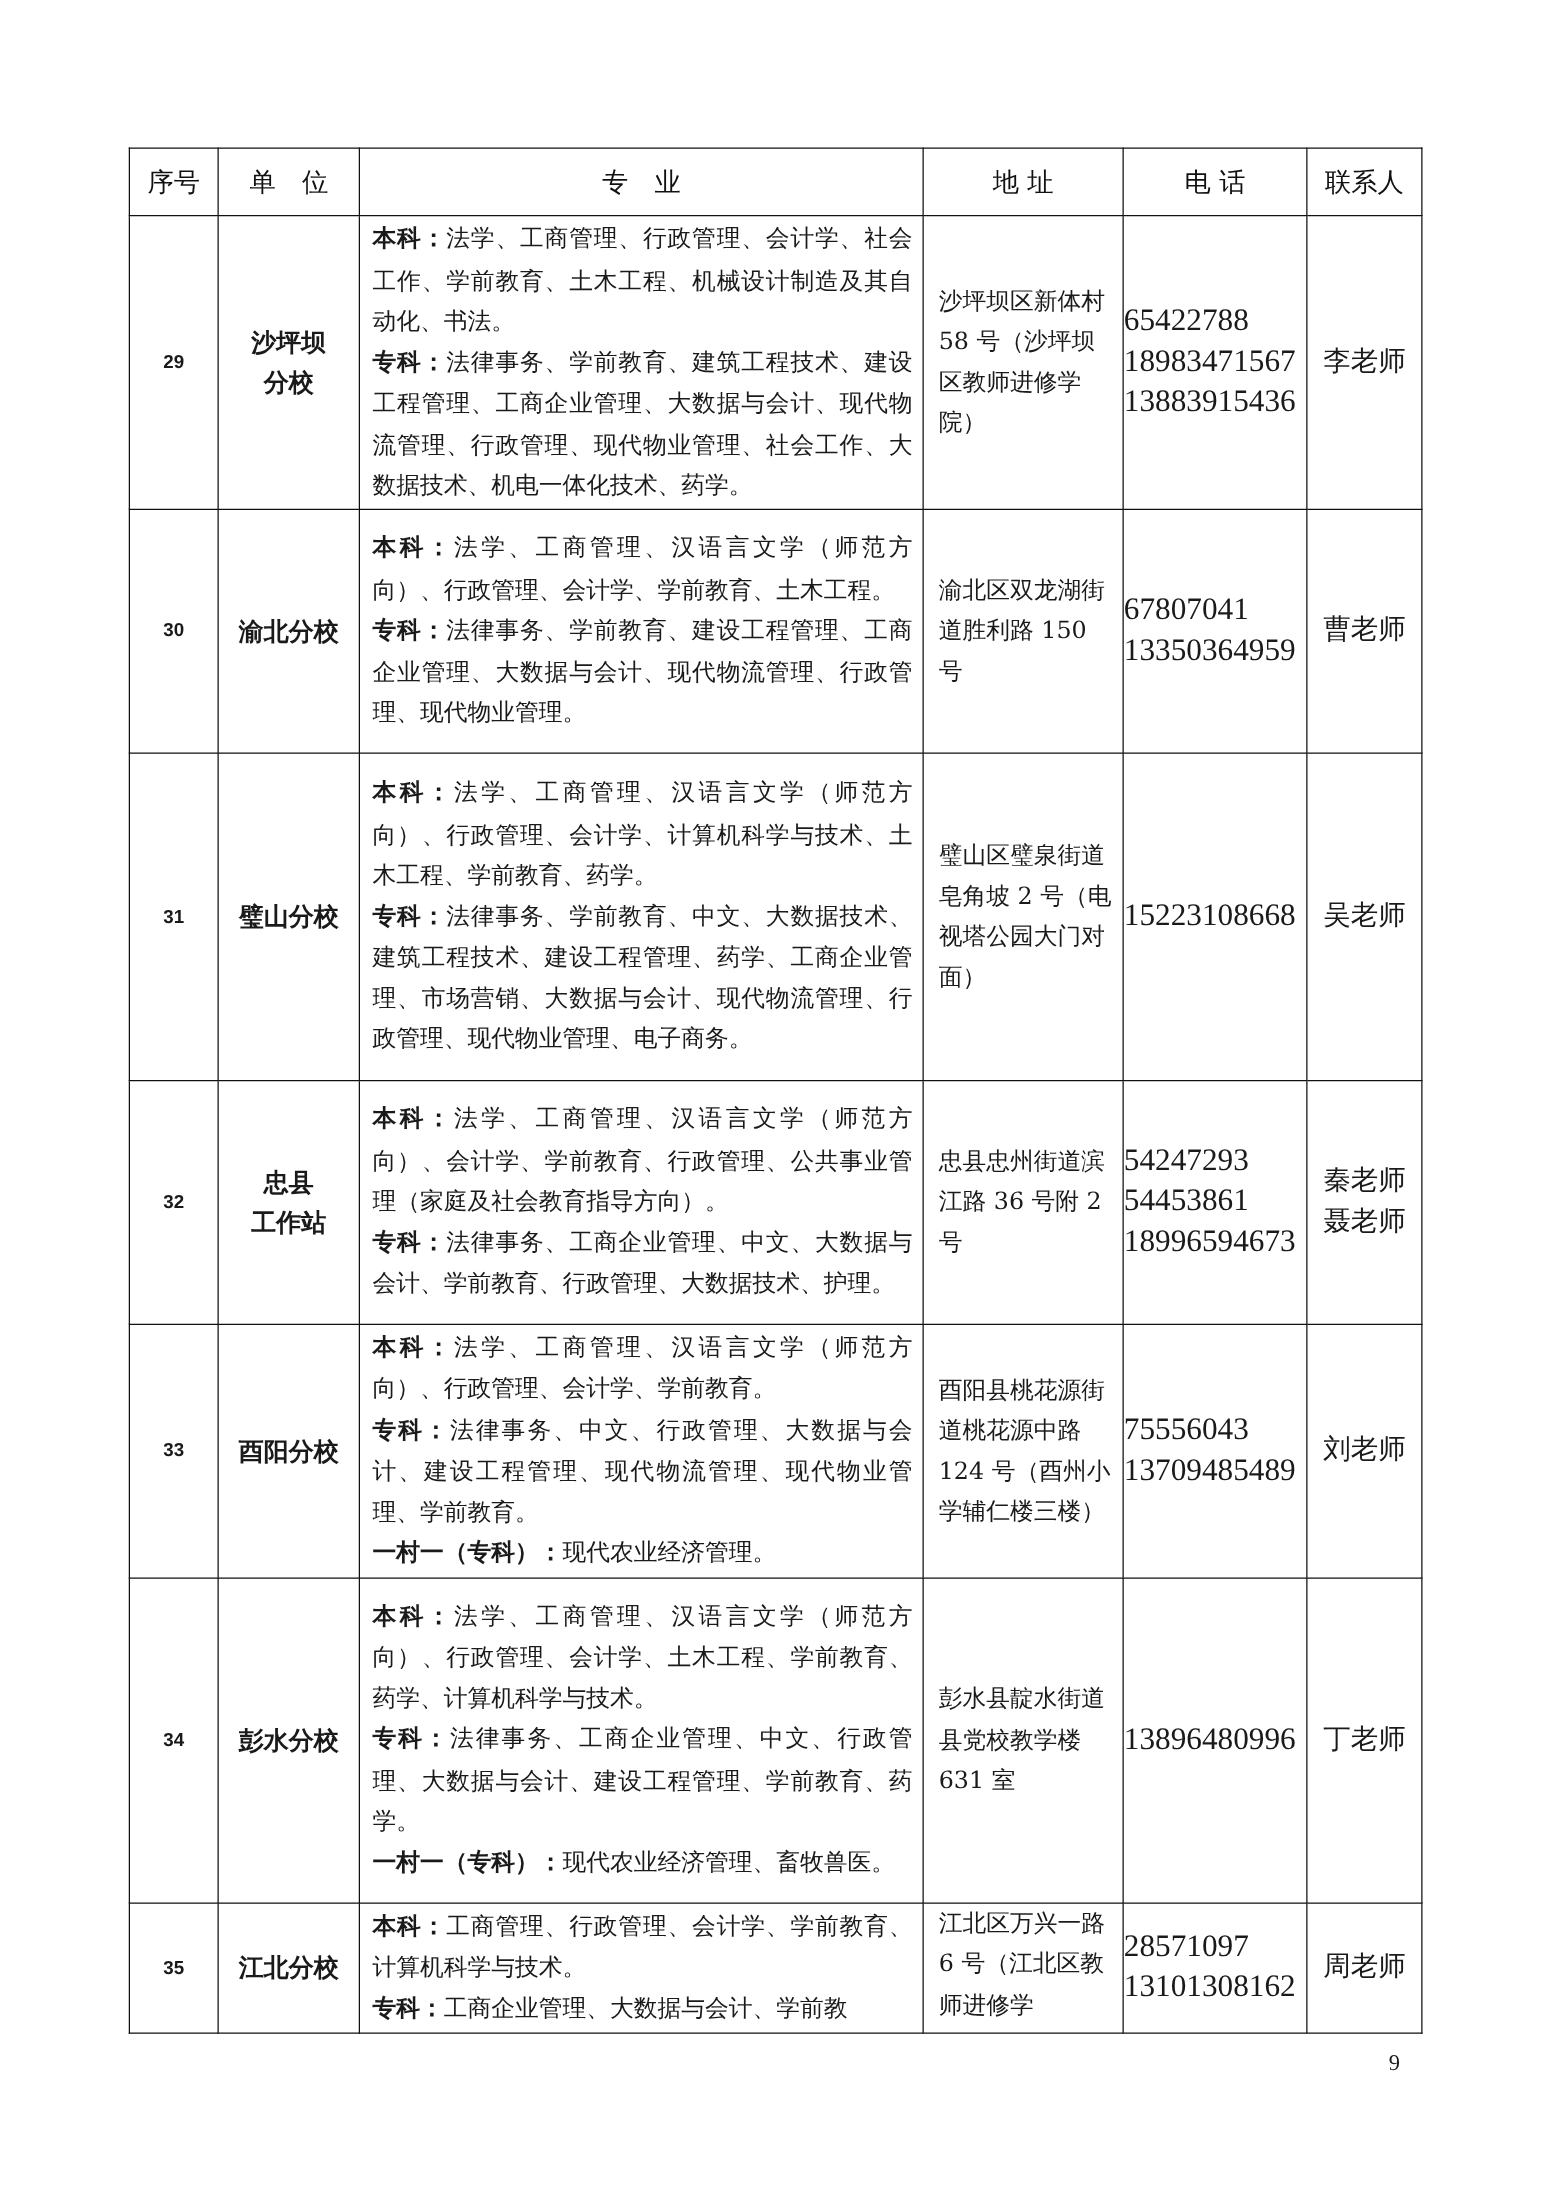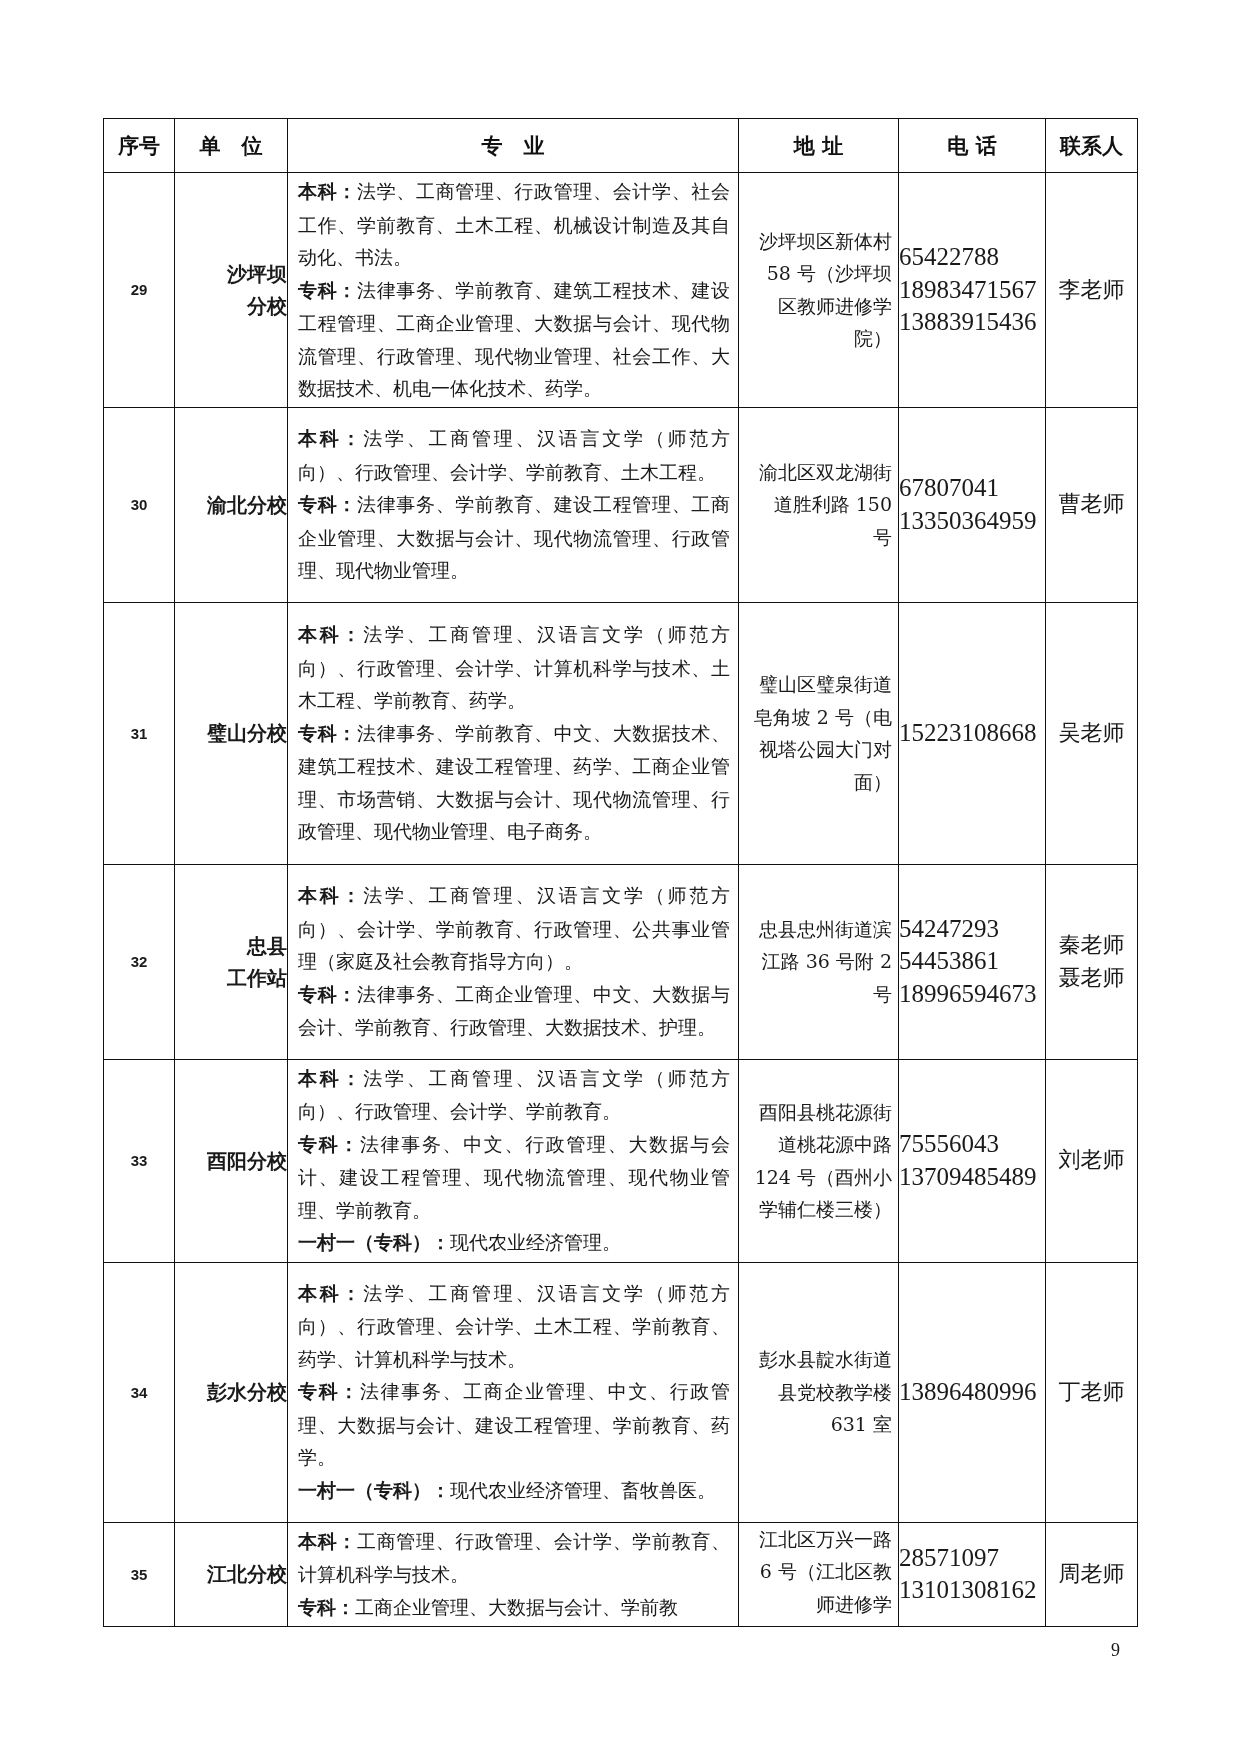--- a/index.html
+++ b/index.html
@@ -1,31 +1,31 @@
 <!DOCTYPE html>
 <html><head>
 <meta charset="utf-8">
 <style>
   html, body { margin: 0; padding: 0; background: #ffffff; }
   body { width: 1240px; height: 1753px; position: relative; overflow: hidden;
          font-family: "DejaVu Serif", "Liberation Serif", serif; color: #1a1a1a; }
   #tbl { position: absolute; left: 103px; top: 118px; width: 1034px;
          border-collapse: collapse; table-layout: fixed; }
   #tbl td, #tbl th { border: 1.5px solid #111; padding: 0; vertical-align: middle; }
-  #tbl th { height: 53px; font-size: 21px; font-weight: bold; text-align: center;
+  #tbl th { height: 53px; font-size: 21px; font-weight: normal; text-align: center;
             font-family: "DejaVu Sans", "Liberation Sans", sans-serif; color: #111; }
   .c-no { width: 71px; } .c-unit { width: 113px; } .c-major { width: 451px; }
   .c-addr { width: 160px; } .c-tel { width: 147px; } .c-contact { width: 92px; }
   td.no { text-align: center; font-size: 15px; font-weight: bold;
           font-family: Liberation Sans, sans-serif; margin-top: 28px; }
-  td.unit { text-align: right; font-size: 20px; font-weight: bold; line-height: 32px;
+  td.unit { text-align: center; font-size: 20px; font-weight: bold; line-height: 32px;
             font-family: "DejaVu Sans", "Liberation Sans", sans-serif; }
   td.major { padding: 2px 8px 2px 10px !important; font-size: 19px; line-height: 32.5px;
              text-align: justify; vertical-align: top; }
-  td.addr { padding: 0 6px 0 12px !important; font-size: 19px; line-height: 32.5px; text-align: right; }
+  td.addr { padding: 0 6px 0 12px !important; font-size: 19px; line-height: 32.5px; }
   td.tel { text-align: left; font-size: 25px; line-height: 32.5px;
            font-family: "Liberation Serif", "DejaVu Serif", serif; }
   td.contact { text-align: center; font-size: 22px; line-height: 32.5px; }
   .para { display: block; }
   .lbl { font-weight: bold; font-family: Liberation Serif, serif; }
   .line { display: block; }
   #page-num { position: absolute; left: 1111px; top: 1640px; font-size: 18px;
               font-family: "Liberation Serif", serif; }
 </style>
 </head>

